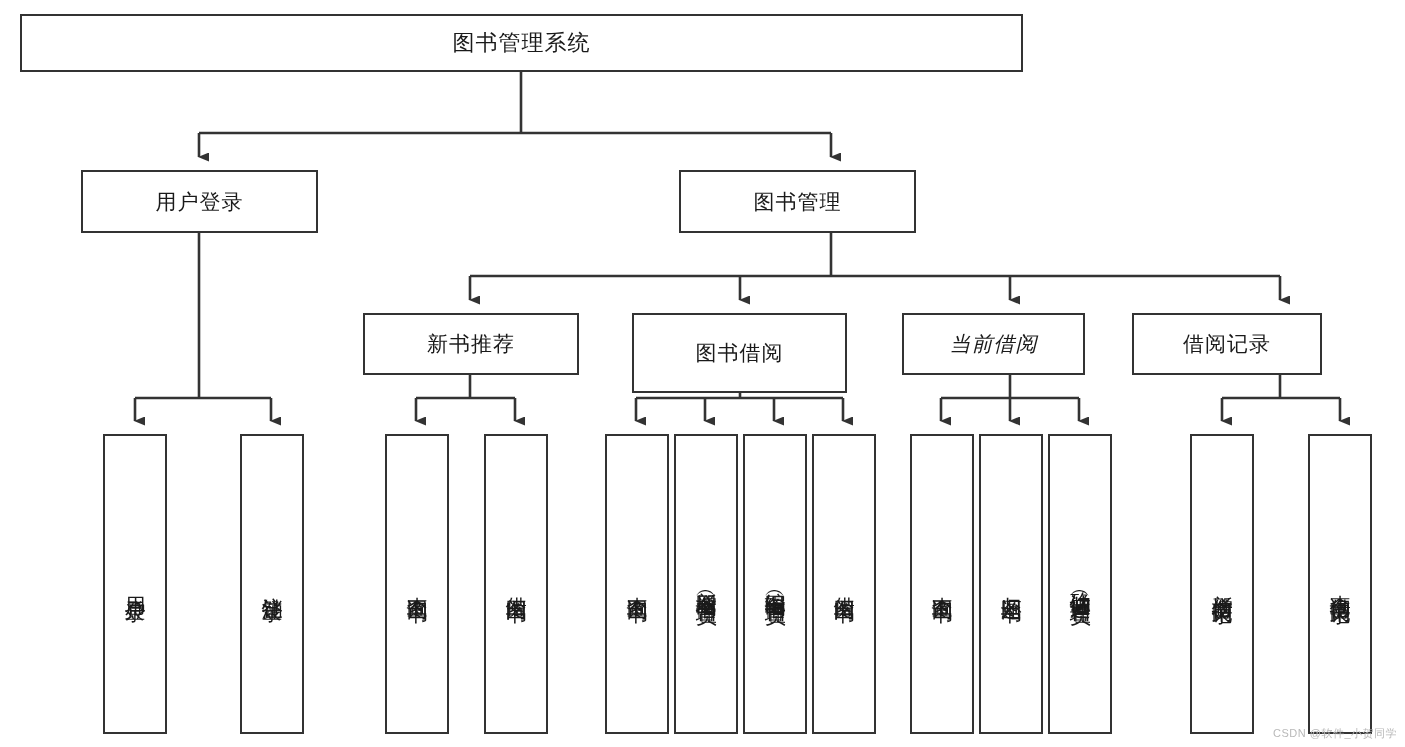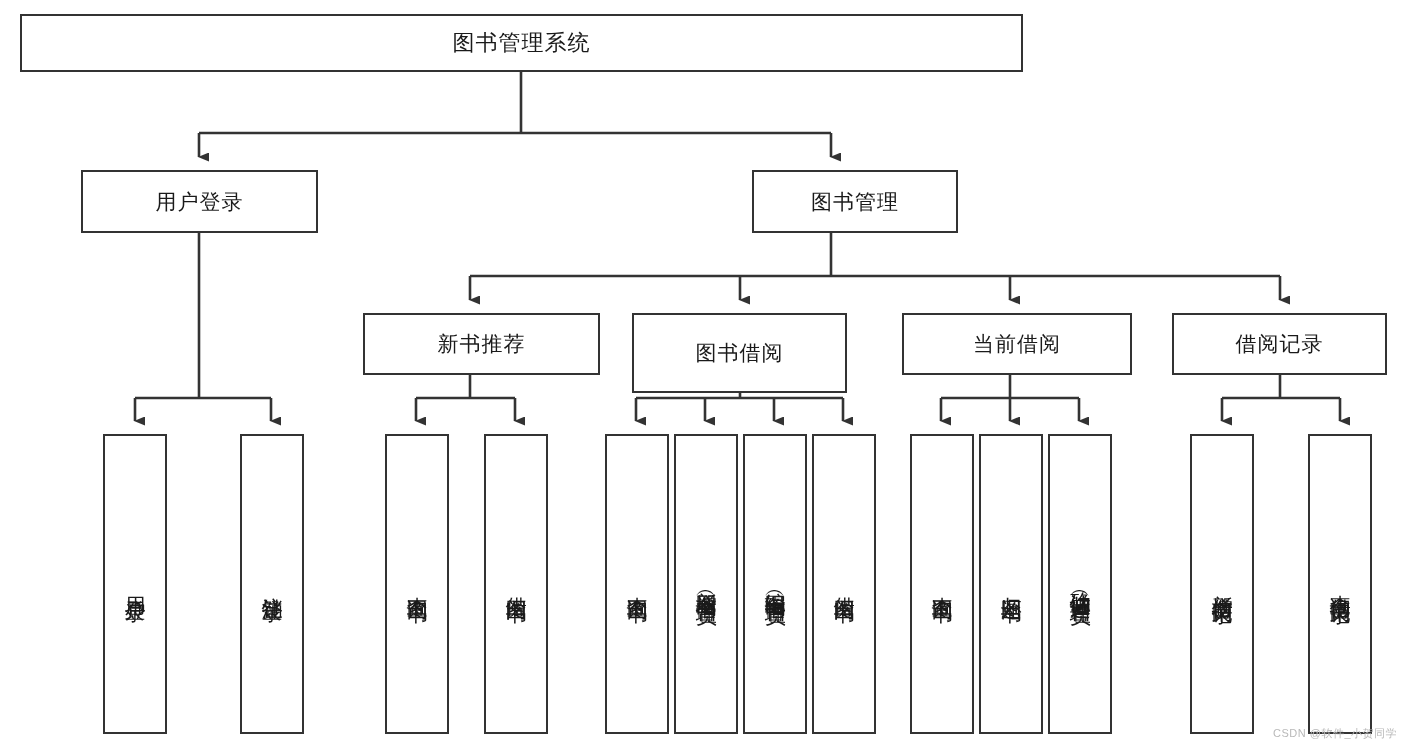--- a/index.html
+++ b/index.html
@@ -121,34 +121,34 @@
     </g>
   </svg>
 
   <div class="node h root" style="left:20px; top:14px; width:1003px; height:58px;">
     <span>图书管理系统</span>
   </div>
 
   <div class="node h" style="left:81px; top:170px; width:237px; height:63px;">
     <span>用户登录</span>
   </div>
-  <div class="node h" style="left:752px; top:170px; width:206px; height:63px;">
+  <div class="node h" style="left:679px; top:170px; width:237px; height:63px;">
     <span>图书管理</span>
   </div>
 
-  <div class="node h" style="left:363px; top:313px; width:237px; height:62px;">
+  <div class="node h" style="left:363px; top:313px; width:216px; height:62px;">
     <span>新书推荐</span>
   </div>
   <div class="node h" style="left:632px; top:313px; width:215px; height:80px;">
     <span>图书借阅</span>
   </div>
-  <div class="node h" style="left:902px; top:313px; width:230px; height:62px;">
+  <div class="node h" style="left:902px; top:313px; width:183px; height:62px;font-style:italic;">
     <span>当前借阅</span>
   </div>
-  <div class="node h" style="left:1172px; top:313px; width:215px; height:62px;">
+  <div class="node h" style="left:1132px; top:313px; width:190px; height:62px;">
     <span>借阅记录</span>
   </div>
 
   <div class="node v" style="left:103px; top:434px; width:64px; height:300px;">
     <span class="vtext">用户登录</span>
   </div>
   <div class="node v" style="left:240px; top:434px; width:64px; height:300px;">
     <span class="vtext">注销登录</span>
   </div>
 

